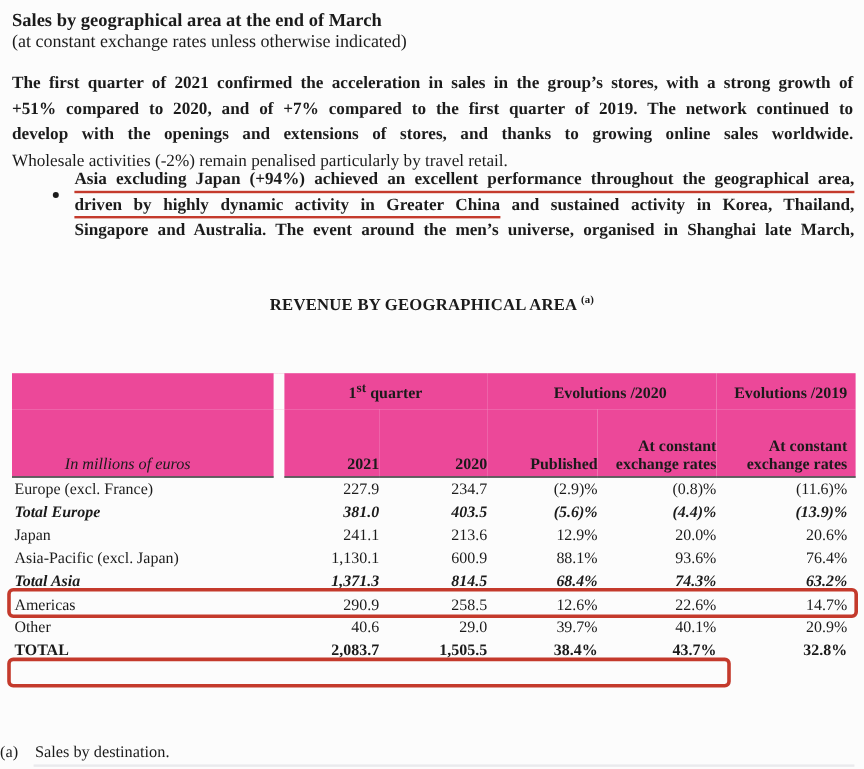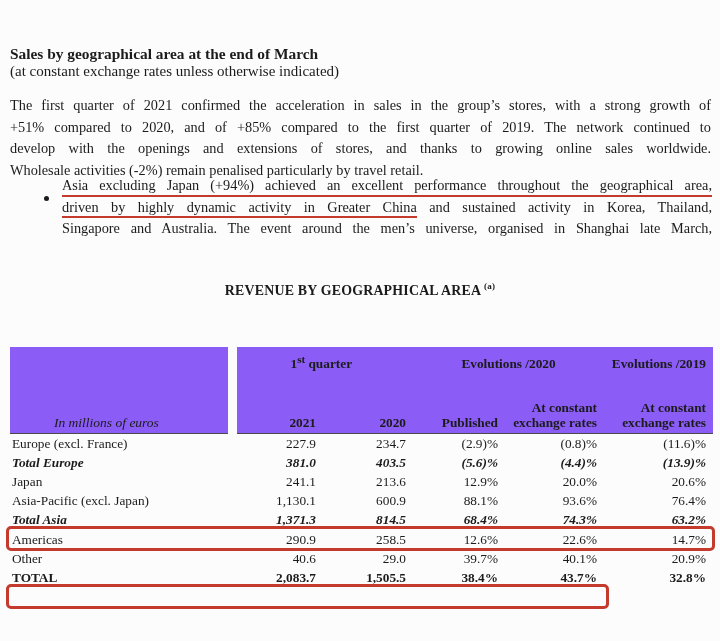--- a/index.html
+++ b/index.html
@@ -1,41 +1,41 @@
 <!DOCTYPE html>
 <html><head>
 <meta charset="utf-8">
 <style>
   * { margin:0; padding:0; box-sizing:border-box; }
   html,body { width:720px; height:641px; }
   body {
     font-family: "Liberation Serif", "DejaVu Serif", serif;
     background:#fcfcfc; color:#1b1b1b; position:relative; overflow:hidden;
   }
-  .abs { position:absolute;margin-top:36px; }
+  .abs { position:absolute; }
 
   .title { top:9px; left:10px; font-size:15.4px; font-weight:bold; }
   .subtitle { top:27px; left:10px; font-size:15px; }
 
   .para { top:59px; left:10px; width:701px; font-size:14.3px; }
   .tline { line-height:21.6px; text-align:left; }
-  .jl { text-align:justify; text-align-last:justify; }
+  .jl { text-align:justify; text-align-last:justify;font-weight:bold; }
 
   .bullet-dot { top:160px; left:44px; width:5px; height:5px; background:#1b1b1b; border-radius:50%; }
   .bullet { top:139px; left:62px; width:650px; font-size:14.3px; }
   .bline { line-height:21.6px; text-align:left; }
   .red-u { border-bottom:2.6px solid #c43a2c; padding-bottom:1.5px; }
 
   .heading { top:247px; left:0; width:720px; text-align:center; font-weight:bold; font-size:13.9px; letter-spacing:.2px; }
   .heading sup { font-size:9px; }
 
   .table-wrap { top:311px; left:10px; width:703px; }
   table { border-collapse:collapse; table-layout:fixed; width:703px; font-size:13.3px; }
   col.c0{width:222px} col.c1{width:84px} col.c2{width:90px} col.c3{width:92px} col.c4{width:99px} col.c5{width:116px}
-  thead td { background:#8b5cf6; font-weight:bold; }
+  thead td { background:#ec4899; font-weight:bold; }
   thead td.gapcell { border-right:9px solid #fcfcfc;padding-left:44px; }
   tr.hr1 td { height:30px; vertical-align:middle; padding-top:4px; }
   tr.hr2 td { height:56px; vertical-align:bottom; padding-bottom:2px; border-bottom:1.5px solid #4a4a4a; }
   .ctr { text-align:center; }
   .rgt { text-align:right; }
   .pr { padding-right:7px; }
   .ev20 { padding-left:14px; }
   .unit { font-style:italic; font-weight:normal !important; font-size:13.5px; padding-left:2px; }
   .two-line { white-space:pre-line; line-height:15.5px; }
   tbody td { height:19.2px; line-height:19.2px; vertical-align:middle; }
@@ -54,21 +54,21 @@
   sup { line-height:0; }
 </style>
 </head>
 <body>
 
 <div class="abs title">Sales by geographical area at the end of March</div>
 <div class="abs subtitle">(at constant exchange rates unless otherwise indicated)</div>
 
 <div class="abs para" id="para">
     <div class="tline jl">The first quarter of 2021 confirmed the acceleration in sales in the group’s stores, with a strong growth of</div>
-    <div class="tline jl">+51% compared to 2020, and of +85% compared to the first quarter of 2019. The network continued to</div>
+    <div class="tline jl">+51% compared to 2020, and of +7% compared to the first quarter of 2019. The network continued to</div>
     <div class="tline jl">develop with the openings and extensions of stores, and thanks to growing online sales worldwide.</div>
     <div class="tline">Wholesale activities (-2%) remain penalised particularly by travel retail.</div>
   </div>
 
 <div class="abs bullet-dot"></div>
 <div class="abs bullet" id="bullet">
     <div class="bline jl"><span class="red-u">Asia excluding Japan (+94%) achieved an excellent performance throughout the geographical area,</span></div>
     <div class="bline jl"><span class="red-u">driven by highly dynamic activity in Greater China</span><span> and sustained activity in Korea, Thailand,</span></div>
     <div class="bline jl"><span>Singapore and Australia. The event around the men’s universe, organised in Shanghai late March,</span></div>
   </div>

